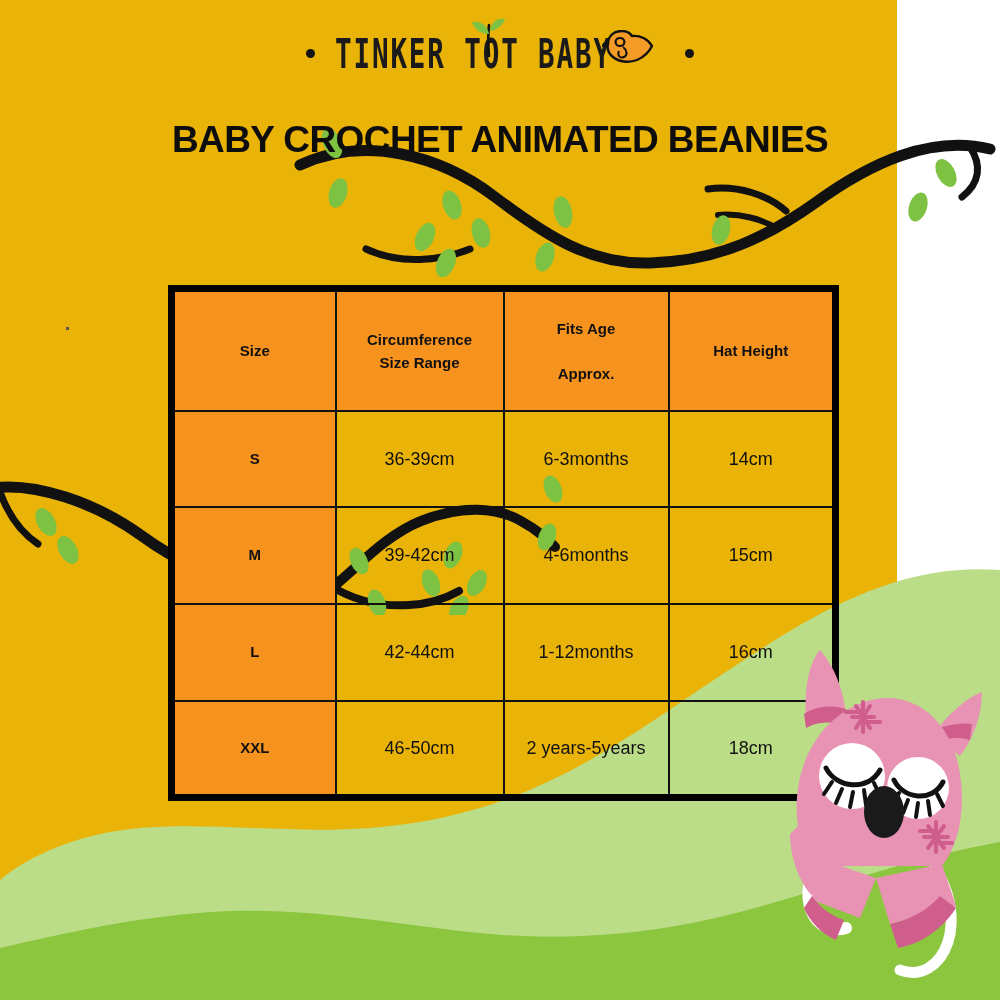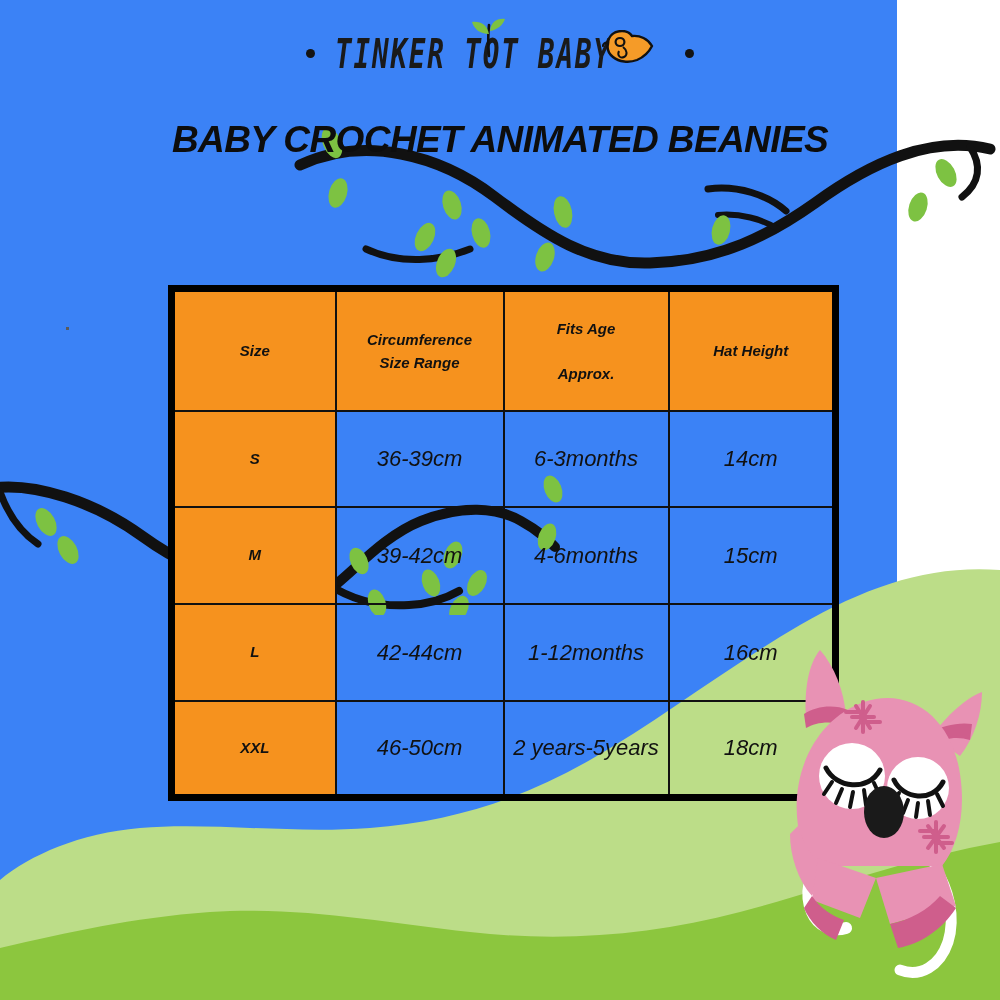--- a/index.html
+++ b/index.html
@@ -5,22 +5,21 @@
   * { box-sizing: border-box; margin: 0; padding: 0; }
   html, body {
     width: 1000px; height: 1000px;
     background: #ffffff;
     font-family: "Liberation Sans", sans-serif;
     overflow: hidden;
   }
   #stage {
     position: relative;
     width: 897px; height: 1000px;
-    background: #3b82f6;
-    font-style: italic;
+    background: #eab308;
   }
 
   
   #bg-waves {
     position: absolute; left: 0; top: 0;
     width: 1000px; height: 1000px;
     z-index: 0;
     pointer-events: none;
   }
 
@@ -117,21 +116,21 @@
   .hdr-stack { display: flex; flex-direction: column; justify-content: center; height: 100%; }
   .hdr-line2 { }
   .hdr-gap   { height: 22px; }
 
   table.size-table tbody td.size-cell {
     background: #F6921E;
     font-size: 15px;
     font-weight: 700;
   }
   table.size-table tbody td {
-    font-size: 22px;
+    font-size: 18px;
     font-weight: 400;
     line-height: 1.25;
   }
   tr.row-s  td, tr.row-m td, tr.row-l td { height: 78px; }
   tr.row-xl td { height: 80px; }
   tr.row-xxl td { height: 78px; }
 
   
   #owl-hat {
     position: absolute;

